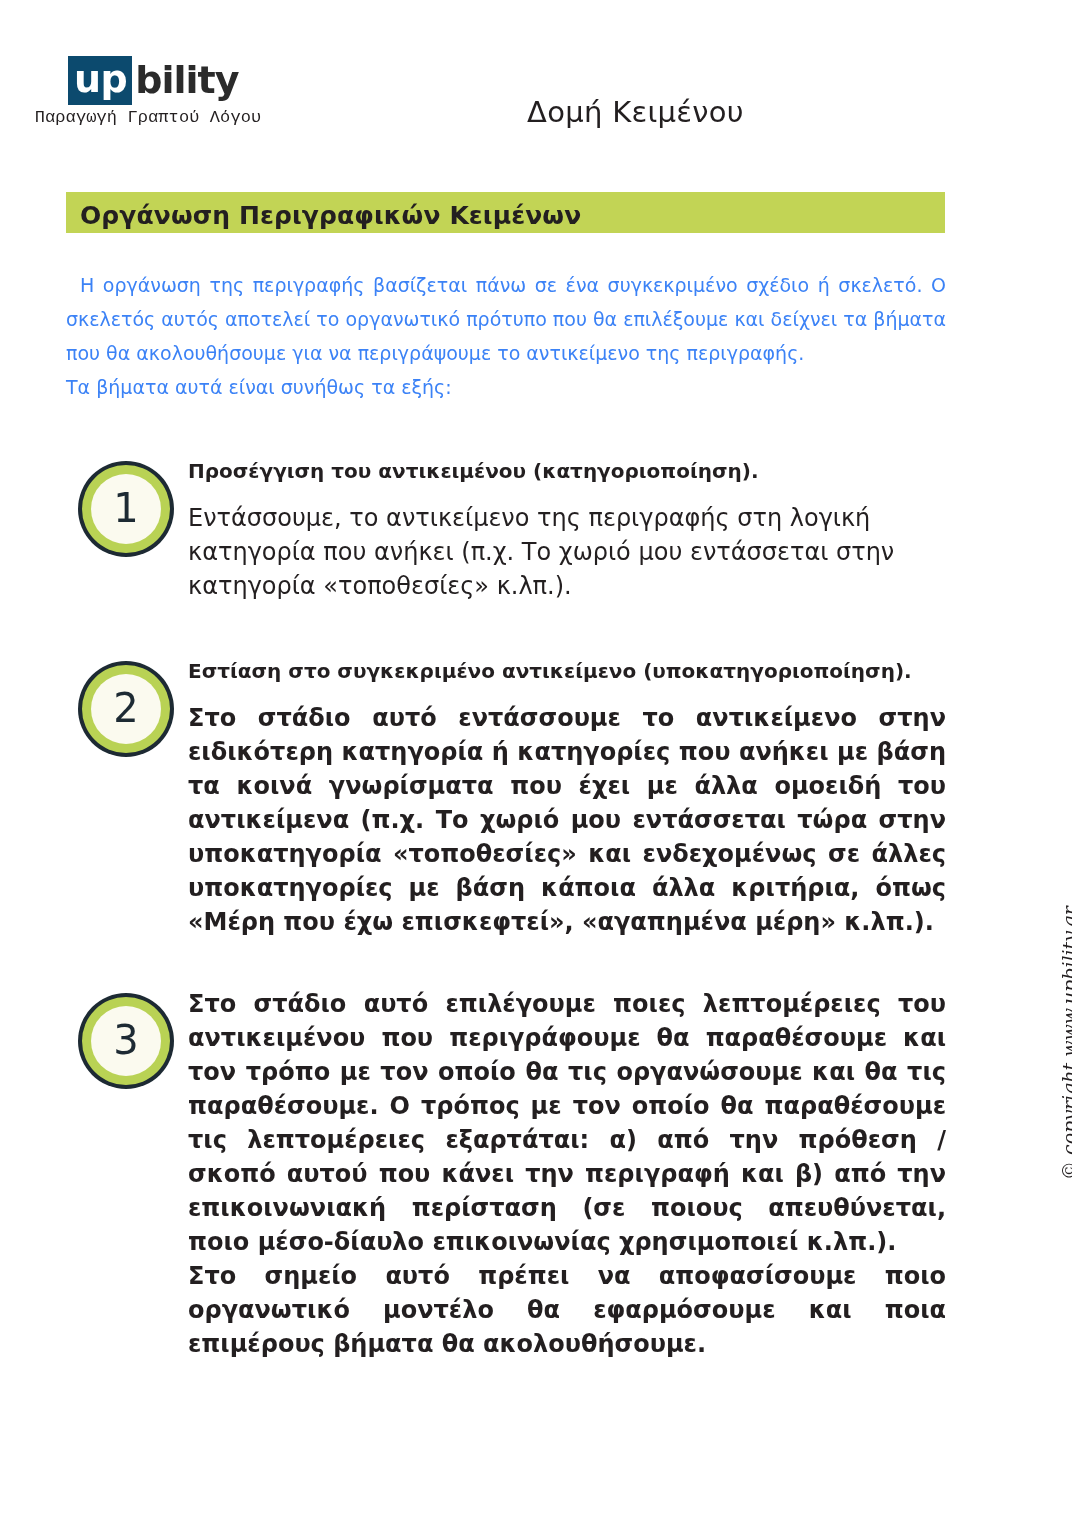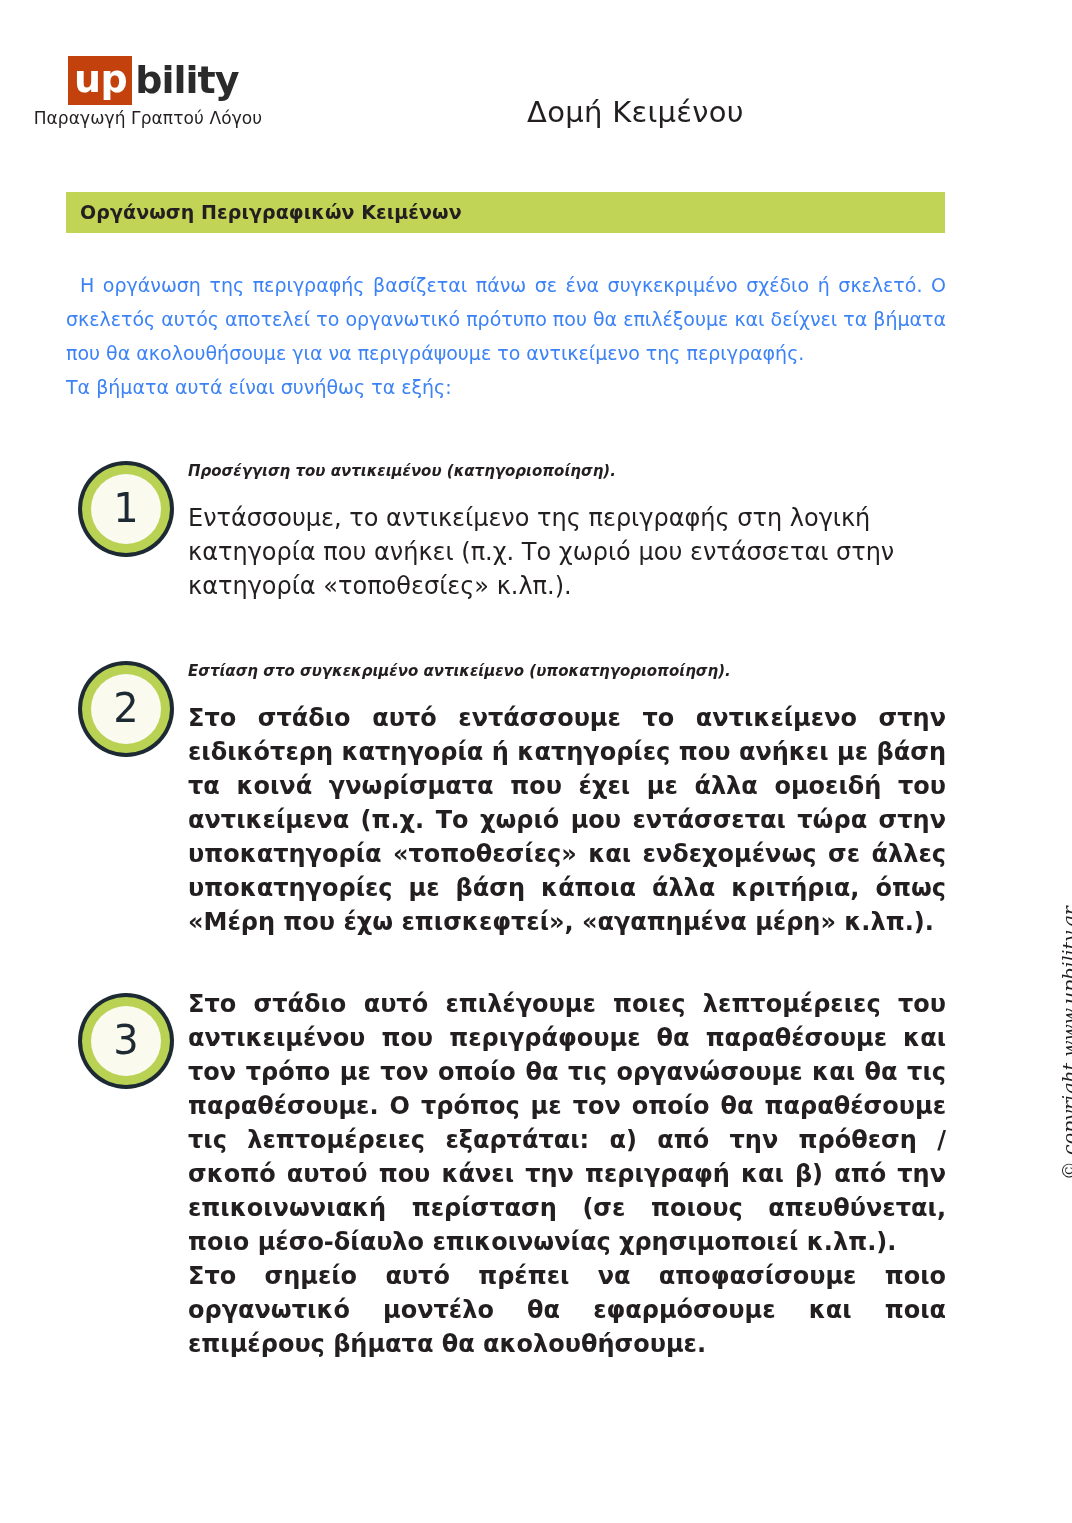--- a/index.html
+++ b/index.html
@@ -39,21 +39,21 @@
   }
 
   .logo-wordmark {
     display: flex;
     align-items: center;
     height: 44px;
     margin-left: 40px;
   }
 
   .logo-up {
-    background: #c2410c;
+    background: #0c4a6e;
     color: #ffffff;
     font-size: 38px;
     font-weight: bold;
     line-height: 1;
     padding: 4px 5px 7px 6px;
     letter-spacing: -0.5px;
     font-family: "DejaVu Sans", "Liberation Sans", sans-serif;
   }
 
   .logo-bility {
@@ -64,20 +64,21 @@
     padding-left: 3px;
     letter-spacing: -1px;
   }
 
   .brand-tagline {
     margin-top: 6px;
     font-size: 17px;
     color: #231f20;
     letter-spacing: 0.1px;
     text-align: center;
+    font-family: Liberation Mono, monospace;
   }
 
   .page-title {
     position: absolute;
     left: 484px;
     top: 95px;
     font-size: 29px;
     font-weight: 400;
     color: #231f20;
     letter-spacing: 0.3px;
@@ -91,21 +92,21 @@
     top: 192px;
     width: 879px;
     height: 41px;
     background: #c2d455;
   }
 
   .section-banner-label {
     position: absolute;
     left: 14px;
     top: 9px;
-    font-size: 19px;
+    font-size: 25px;
     font-weight: bold;
     color: #231f20;
     letter-spacing: 0.1px;
   }
 
   
   .content {
     position: absolute;
     left: 66px;
     top: 268px;
@@ -177,25 +178,24 @@
     color: #1d2a33;
     font-size: 40px;
     font-weight: 400;
     line-height: 1;
     padding-bottom: 2px;
     box-sizing: border-box;
   }
 
   .step-heading {
     margin: 0 0 14px 0;
-    font-size: 15px;
+    font-size: 20px;
     font-weight: bold;
     line-height: 32px;
     color: #231f20;
-    font-style: italic;
   }
 
   .step-heading.justified {
     text-align: justify;
   }
 
   .step-body {
     margin: 0;
     font-size: 24px;
     line-height: 34px;

